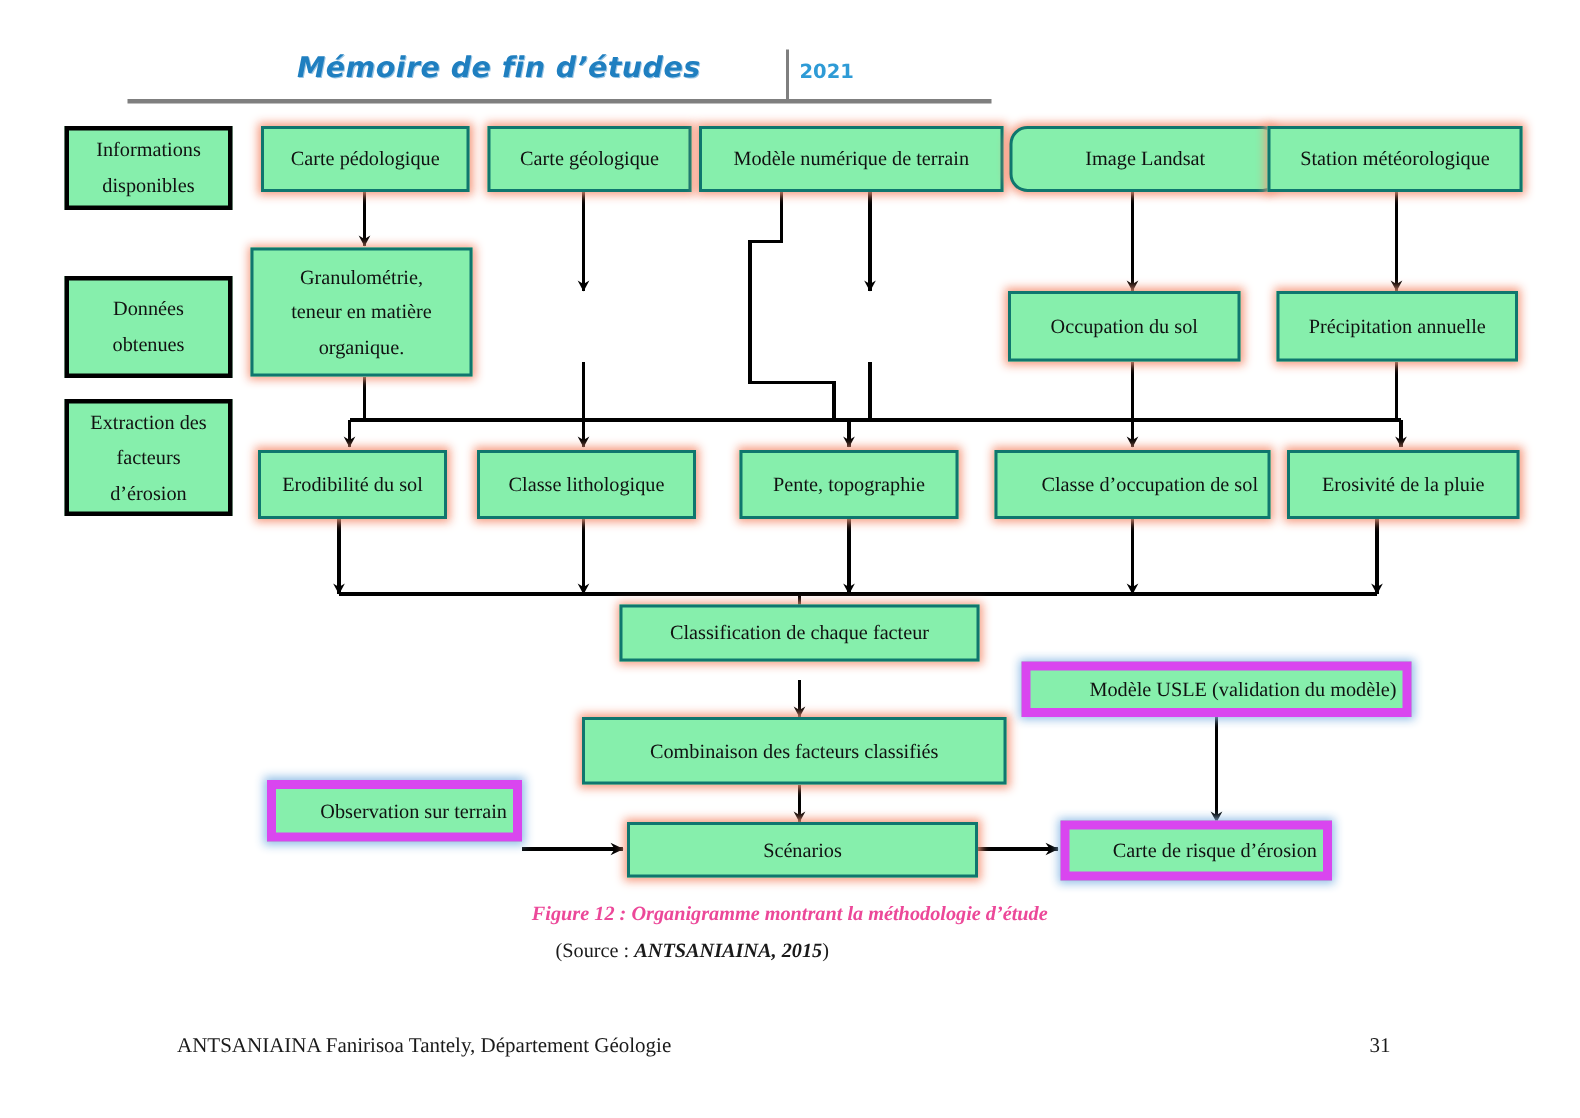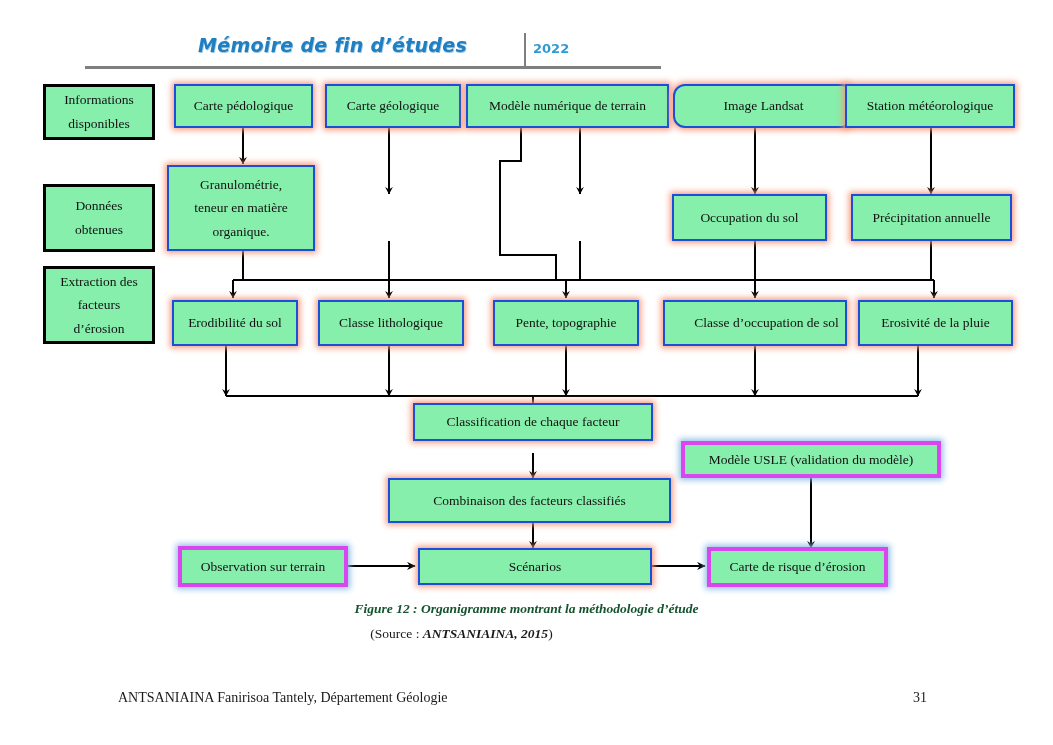--- a/index.html
+++ b/index.html
@@ -73,44 +73,45 @@
     justify-content: center;
     text-align: center;
     font-family: "Liberation Serif", serif;
     font-size: 13.5px;
     line-height: 1.75;
     color: #111111;
     padding: 2px 4px;
     z-index: 3;
   }
   .node.orange {
-    border: 2px solid #1d4ed8;
+    border: 2px solid #0f766e;
     box-shadow: 0 0 6px 2px rgba(246,150,121,0.95);
   }
   .node.blue {
-    border: 4px solid #d946ef;
+    border: 6px solid #d946ef;
     box-shadow: 0 0 6px 2px rgba(141,188,230,0.95);
+    justify-content: flex-end;
   }
   .node.plain {
     border: 3px solid #000000;
     box-shadow: none;
   }
   .node .lines { display: block; }
 
   
   .caption1 {
     position: absolute;
     left: 0; top: 601px;
     width: 1053px;
     text-align: center;
     font-family: "Liberation Serif", serif;
     font-weight: bold;
     font-style: italic;
     font-size: 13.5px;
-    color: #14532d;
+    color: #ec4899;
   }
   .caption2 {
     position: absolute;
     left: 0; top: 626px;
     width: 923px;
     text-align: center;
     font-family: "Liberation Serif", serif;
     font-size: 13.5px;
     color: #1a1a1a;
   }
@@ -143,21 +144,21 @@
     pointer-events: none;
   }
 </style>
 </head>
 <body>
 
 <div id="page">
 
   <div class="hdr-title">Mémoire de fin d’études</div>
   <div class="hdr-vsep"></div>
-  <div class="hdr-year">2022</div>
+  <div class="hdr-year">2021</div>
   <div class="hdr-rule"></div>
 
   <svg class="wires" viewBox="0 0 1053 745">
     <defs>
       <marker id="ah" markerWidth="9" markerHeight="9" refX="4.5" refY="7.6" orient="0" markerUnits="userSpaceOnUse">
         <path d="M0.6,0.6 L4.5,7.9 L8.4,0.6 L4.5,3.0 Z" fill="#000"></path>
       </marker>
       <marker id="ahr" markerWidth="10" markerHeight="9" refX="8.6" refY="4.5" orient="0" markerUnits="userSpaceOnUse">
         <path d="M0.6,0.4 L9.4,4.5 L0.6,8.6 L3.4,4.5 Z" fill="#000"></path>
       </marker>
@@ -272,21 +273,21 @@
   <div class="node orange" style="left:413px; top:403px; width:240px; height:38px;">
     <span>Classification de chaque facteur</span>
   </div>
   <div class="node orange" style="left:388px; top:478px; width:283px; height:45px;align-items:center;">
     <span>Combinaison des facteurs classifiés</span>
   </div>
   <div class="node blue" style="left:681px; top:441px; width:260px; height:37px;">
     <span>Modèle USLE (validation du modèle)</span>
   </div>
 
-  <div class="node blue" style="left:178px; top:546px; width:170px; height:41px;">
+  <div class="node blue" style="left:178px; top:520px; width:170px; height:41px;">
     <span>Observation sur terrain</span>
   </div>
   <div class="node orange" style="left:418px; top:548px; width:234px; height:37px;">
     <span>Scénarios</span>
   </div>
   <div class="node blue" style="left:707px; top:547px; width:181px; height:40px;">
     <span>Carte de risque d’érosion</span>
   </div>
 
   <div class="caption1">Figure 12 : Organigramme montrant la méthodologie d’étude</div>

